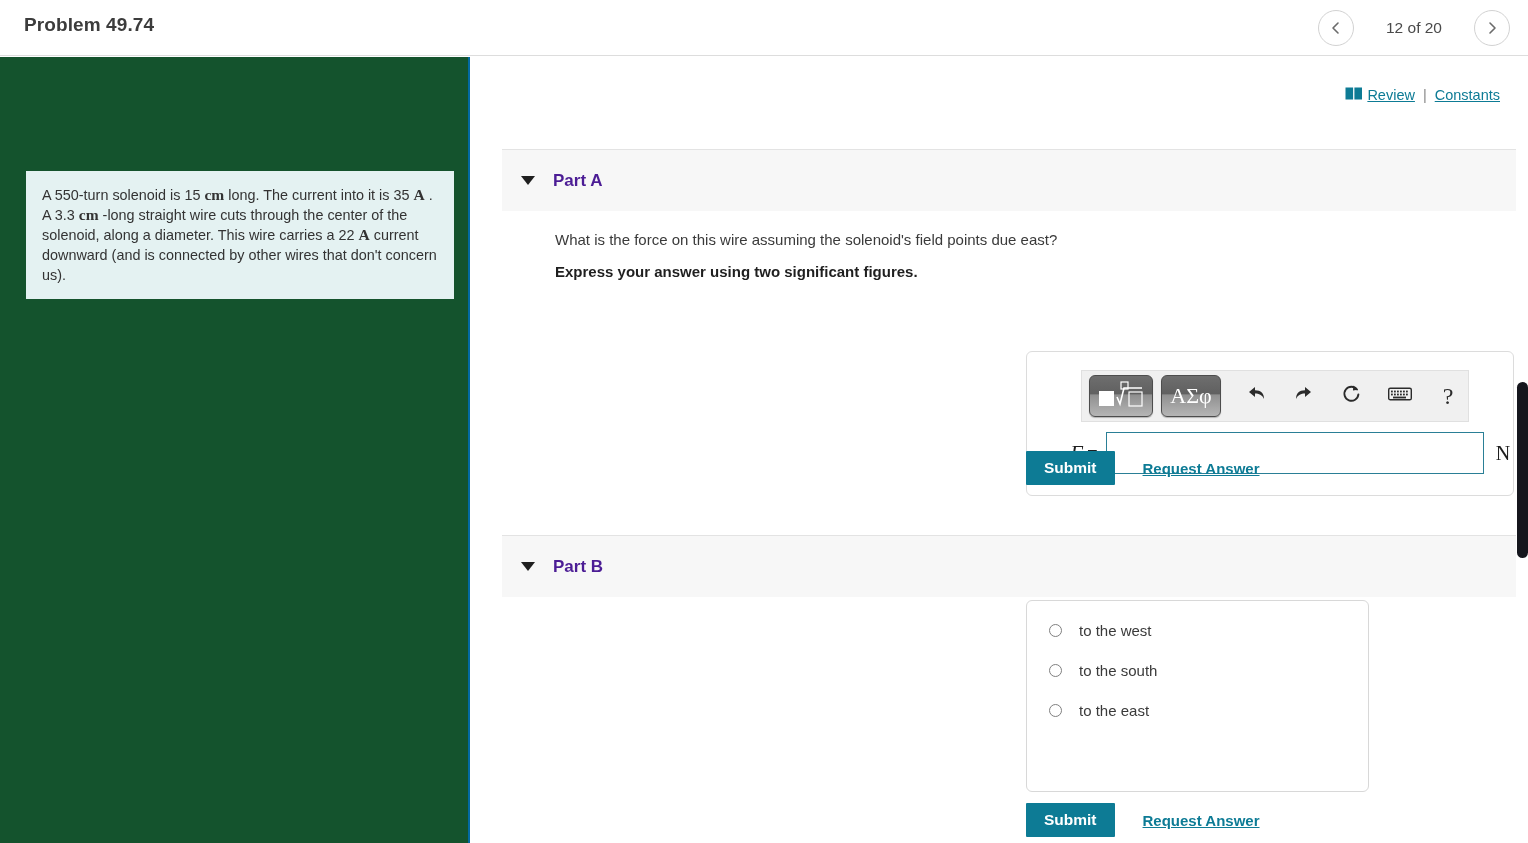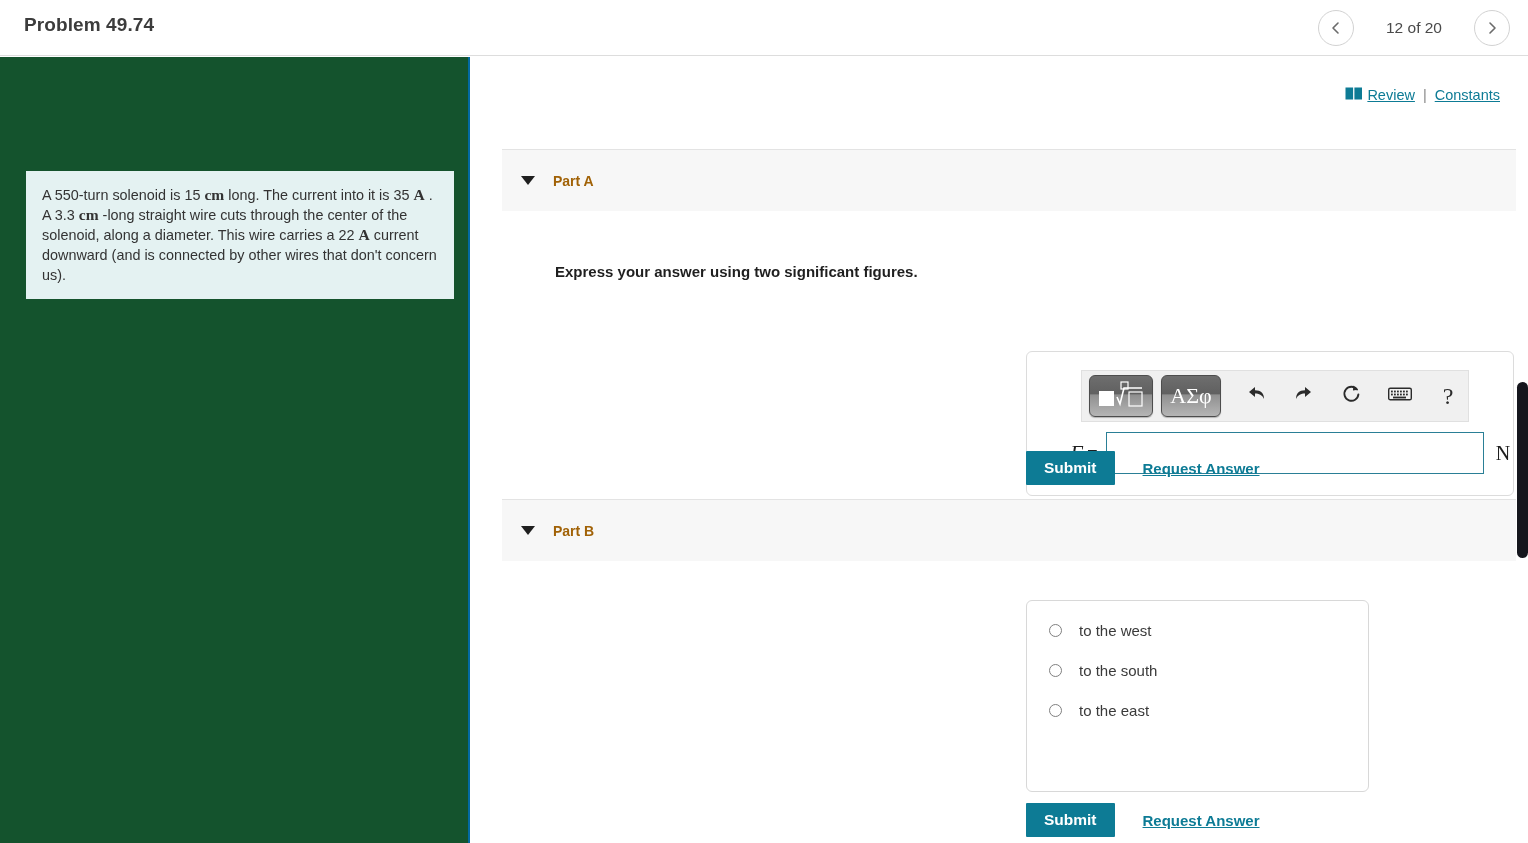--- a/index.html
+++ b/index.html
@@ -138,23 +138,23 @@
   }
   .caret {
     margin-left: 19px;
     margin-right: 18px;
     width: 0; height: 0;
     border-left: 7px solid transparent;
     border-right: 7px solid transparent;
     border-top: 9px solid #1f1f1f;
   }
   .part-label {
-    font-size: 14px;
+    font-size: 17px;
     font-weight: bold;
-    color: #a16207;
+    color: #4c1d95;
   }
 
   .question-text {
     position: absolute;
     left: 83px;
     font-size: 15px;
     color: #3a3a3a;
   }
   .sigfig-text {
     position: absolute;
@@ -380,20 +380,21 @@
     <span class="link-teal">Review</span>
     <span class="pipe-sep">|</span>
     <span class="link-teal">Constants</span>
   </div>
 
   <div class="part-header" style="top:92px;">
     <span class="caret"></span>
     <span class="part-label">Part A</span>
   </div>
 
+  <div class="question-text" style="top:174px;">What is the force on this wire assuming the solenoid's field points due east?</div>
   <div class="sigfig-text" style="top:206px;">Express your answer using two significant figures.</div>
 
   <div class="answer-box">
     <div class="mathbar">
 
       <div class="tbtn tbtn-math">
         <svg width="48" height="30" viewBox="0 0 48 30">
           <rect x="2" y="10" width="15" height="15" fill="#ffffff"></rect>
           <rect x="24" y="1" width="7" height="7" fill="none" stroke="#ffffff" stroke-width="1.2"></rect>
           <path d="M20 16 L23 23 L27 7 L45 7" fill="none" stroke="#ffffff" stroke-width="1.6" stroke-linejoin="miter"></path>
@@ -464,21 +465,21 @@
       <input class="answer-input" type="text" value="" style="">
       <span class="unit-label">N</span>
     </div>
   </div>
 
   <div class="submit-row" style="top:394px;">
     <button class="submit-btn">Submit</button>
     <span class="request-link">Request Answer</span>
   </div>
 
-  <div class="part-header" style="top:442px;">
+  <div class="part-header" style="top:478px;">
     <span class="caret"></span>
     <span class="part-label">Part B</span>
   </div>
 
   <div class="radio-card" style="top:543px;">
     <div class="radio-item">
       <span class="radio-circle"></span>
       <span class="radio-text">to the west</span>
     </div>
     <div class="radio-item">

